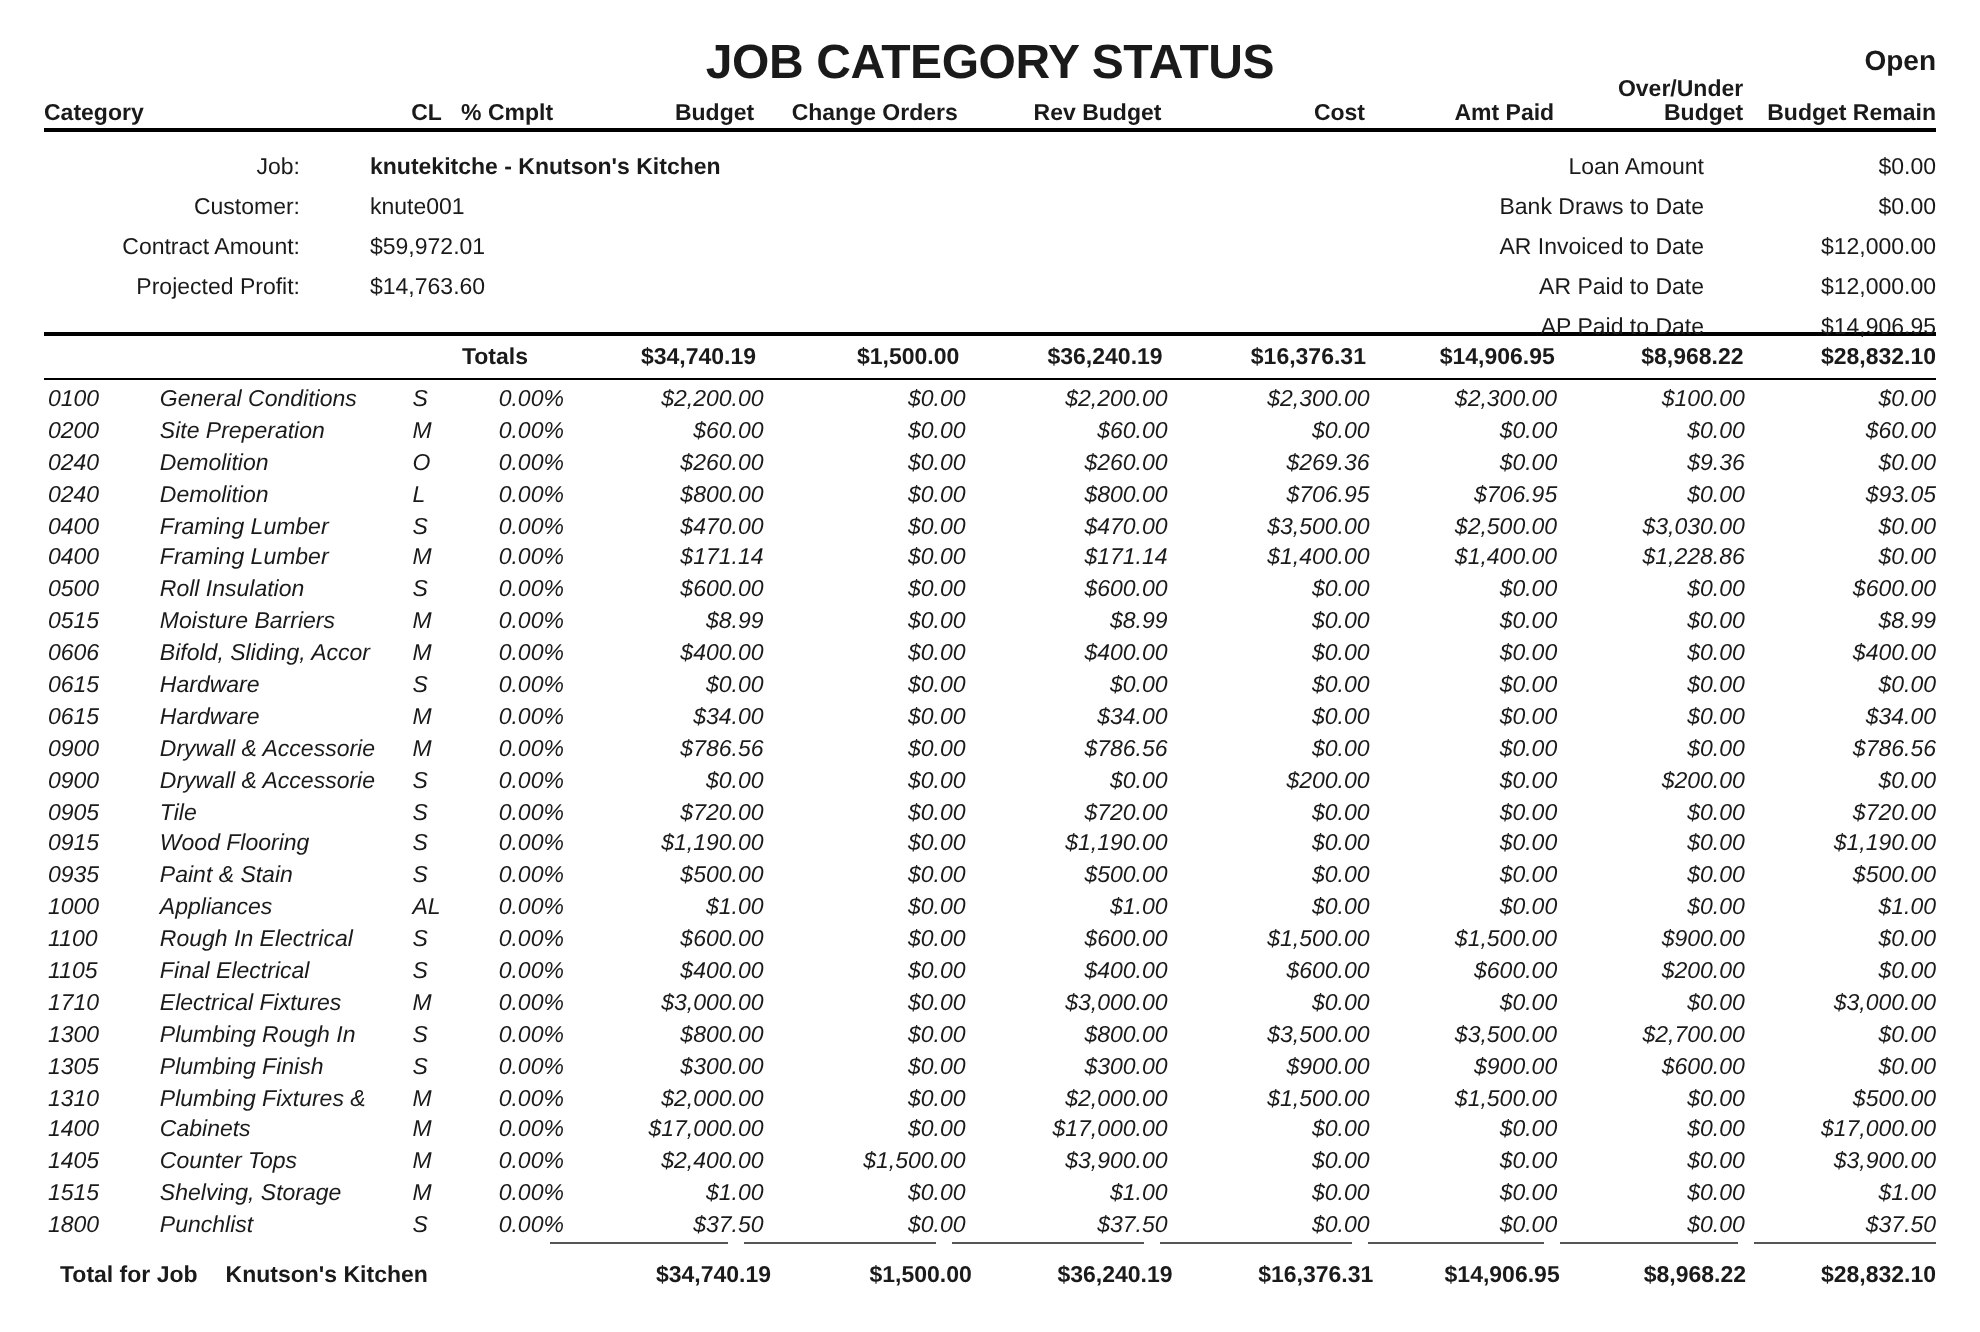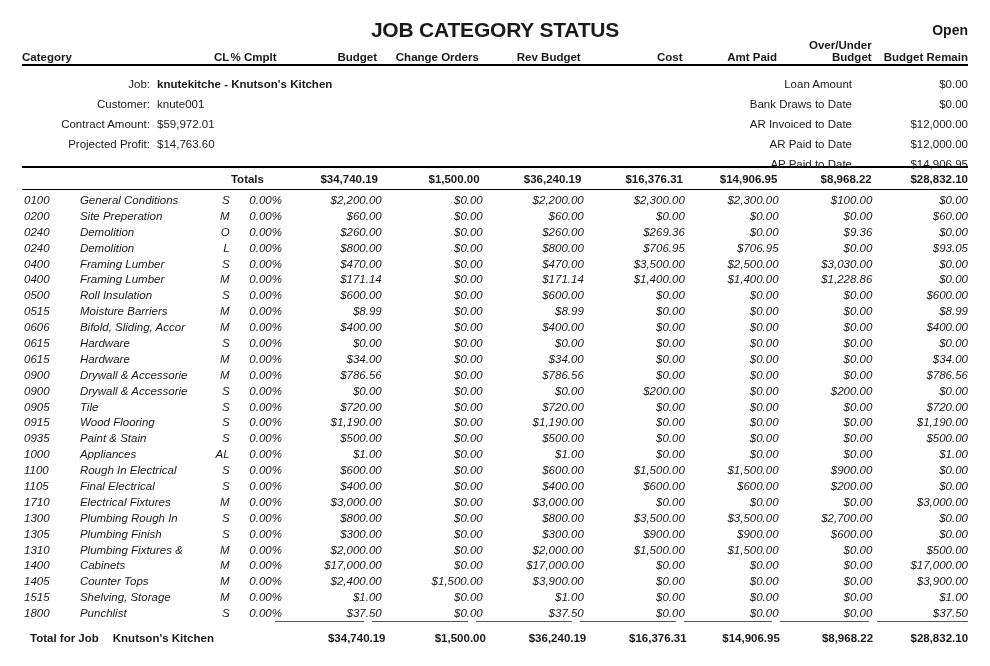--- a/index.html
+++ b/index.html
@@ -26,21 +26,21 @@
   .title-band {
     position: relative;
     height: 30px;
     margin-top: 16px;
   }
   .report-title {
     position: absolute;
     left: 0; right: 0;
     top: 2px;
     text-align: center;
-    font-size: 21px;
+    font-size: 24px;
     font-weight: bold;
     letter-spacing: -0.2px;
   }
   .report-status {
     position: absolute;
     right: 0;
     top: 6px;
     font-size: 14px;
     font-weight: bold;
   }
@@ -53,21 +53,21 @@
     font-weight: bold;
     height: 17px;
     border-bottom: 2.2px solid #000;
     padding-bottom: 1px;
   }
   .col-head > div { box-sizing: border-box; }
 
   
   .c-code   { width: 62px;  text-align: left; }
   .c-desc   { width: 140px; text-align: left; }
-  .c-cl     { width: 26px;  text-align: right; }
+  .c-cl     { width: 26px;  text-align: left; }
   .c-pct    { width: 58px;  text-align: right; padding-right: 6px;}
   .c-num    { width: 104px; text-align: right; }
   .c-num-w  { width: 112px; text-align: right; }
   .c-numlast{ width: 106px; text-align: right; }
 
   
   .info-block {
     position: relative;
     height: 100px;
     font-size: 11.5px;
@@ -80,21 +80,21 @@
   .info-row {
     display: flex;
     height: 20px;
     align-items: center;
   }
   .info-label {
     width: 128px;
     text-align: right;
     padding-right: 7px;
   }
-  .info-value { text-align: center; }
+  .info-value { text-align: center; margin-left: 28px; }
   .info-value.bold { font-weight: bold; }
 
   .info-right {
     position: absolute;
     right: 0;
     top: 8px;
   }
   .info-row-r {
     display: flex;
     height: 20px;

